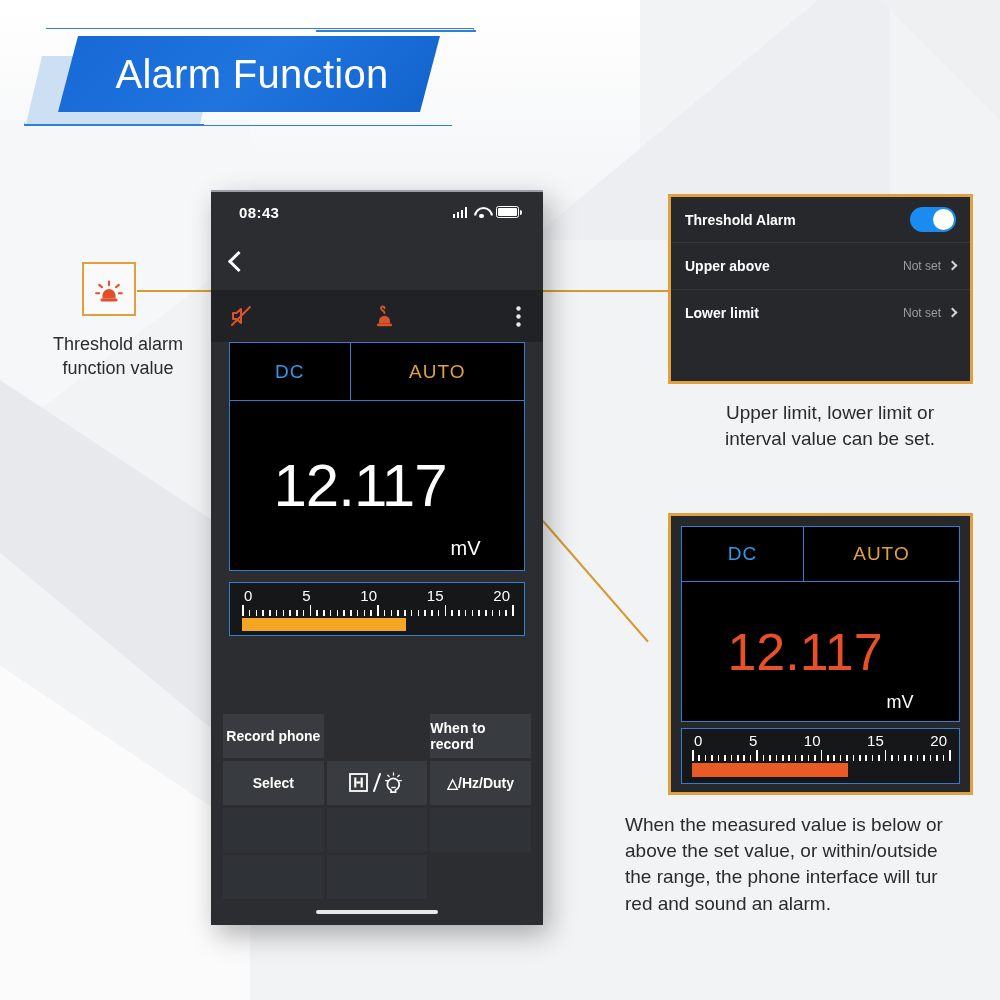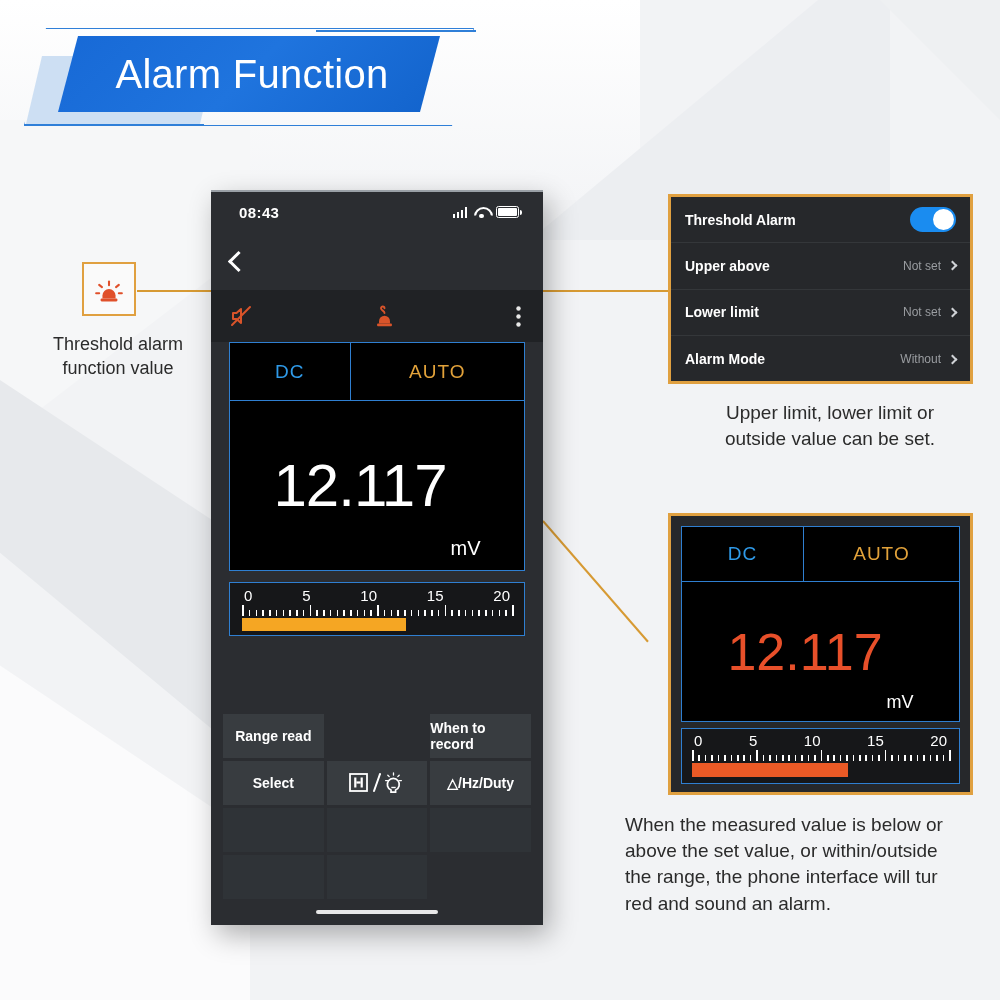--- a/index.html
+++ b/index.html
@@ -361,21 +361,21 @@
           <span class="tick major" style="left: 100%;"></span>
         </div>
       <div class="bar-track">
         <div class="bar-fill" id="bar-main" style="width: 60.585%; background: rgb(245, 166, 35);"></div>
       </div>
     </div>
   </div>
 
   <div class="btn-grid-wrap">
     <div class="btn-grid">
-      <div class="gbtn">Range read</div>
+      <div class="gbtn">Record phone</div>
       <div class="gbtn blank"></div>
       <div class="gbtn">When to record</div>
 
       <div class="gbtn">Select</div>
       <div class="gbtn">
         <svg width="56" height="22" viewBox="0 0 56 22">
           <rect x="1" y="2" width="17" height="17" fill="none" stroke="#fff" stroke-width="1.8"></rect>
           <rect x="5.2" y="5.5" width="2.2" height="10" fill="#fff"></rect>
           <rect x="11.6" y="5.5" width="2.2" height="10" fill="#fff"></rect>
           <rect x="7.4" y="9.4" width="4.2" height="2.2" fill="#fff"></rect>
@@ -421,32 +421,25 @@
       <span class="chev-r"></span>
     </span>
   </div>
   <div class="set-row">
     <span class="set-label">Lower limit</span>
     <span class="set-right">
       <span class="set-value">Not set</span>
       <span class="chev-r"></span>
     </span>
   </div>
-  <div class="set-row">
-    <span class="set-label">Alarm Mode</span>
-    <span class="set-right">
-      <span class="set-value">Without</span>
-      <span class="chev-r"></span>
-    </span>
-  </div>
 </div>
 
 <div class="mid-caption">
   <div>Upper limit, lower limit or</div>
-  <div>outside value can be set.</div>
+  <div>interval value can be set.</div>
 </div>
 
 <div class="alarm-panel">
   <div class="ap-meter">
     <div class="ap-mode-row">
       <div class="ap-mode-cell dc">DC</div>
       <div class="ap-mode-cell auto">AUTO</div>
     </div>
   </div>
   <div class="ap-value-box">

